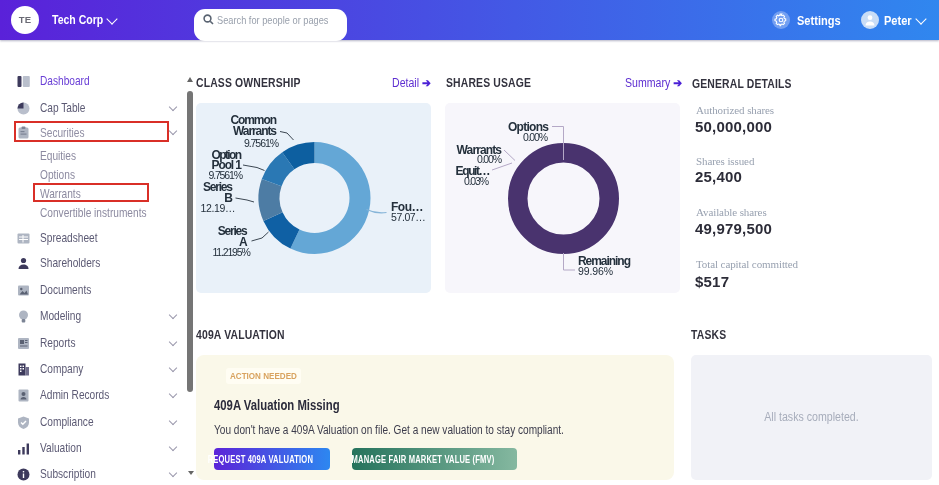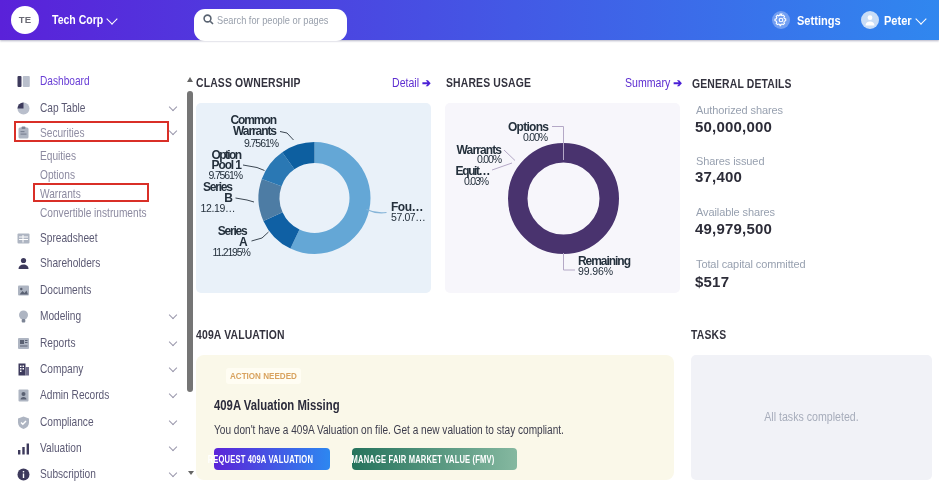--- a/index.html
+++ b/index.html
@@ -32,21 +32,21 @@
 .tri-up{position:absolute;width:0;height:0;border-left:3.5px solid transparent;border-right:3.5px solid transparent;border-bottom:5px solid #666;}
 .tri-down{position:absolute;width:0;height:0;border-left:3px solid transparent;border-right:3px solid transparent;border-top:4.5px solid #666;}
 
 .h1{position:absolute;font-size:13px;font-weight:bold;color:#33323e;letter-spacing:.2px;transform:scaleX(.8);transform-origin:0 50%;white-space:nowrap;}
 .link{position:absolute;font-size:12px;color:#5d2ed1;transform:scaleX(.88);transform-origin:0 50%;white-space:nowrap;}
 .card{position:absolute;border-radius:5px;}
 #card1{left:196px;top:103px;width:235px;height:190px;background:#e9f1f9;}
 #card2{left:445px;top:103px;width:235px;height:190px;background:#f7f6fb;}
 #card409{left:196px;top:355px;width:478px;height:125px;background:#faf8e9;border-radius:8px;}
 #cardtasks{left:691px;top:355px;width:241px;height:125px;background:#f1f2f7;}
-.gdlabel{position:absolute;left:696px;font-size:11px;color:#98a1b0;letter-spacing:-.1px;}
+.gdlabel{position:absolute;left:696px;font-size:11px;color:#98a1b0;letter-spacing:-.1px;font-family:Liberation Serif, serif;}
 .gdval{position:absolute;left:695px;font-size:15px;font-weight:bold;color:#2c2c38;letter-spacing:.2px;}
 #chip{position:absolute;left:215px;top:368px;height:16px;width:75px;background:#fffdf3;border-radius:3px;color:#d9a35f;font-size:9.5px;font-weight:bold;line-height:16px;white-space:nowrap;margin-left:11px;}
 #chip span{display:inline-block;transform:scaleX(.85);transform-origin:0 50%;margin-left:4px;}
 #vmissing{position:absolute;left:214px;top:397px;font-size:14px;font-weight:bold;color:#2b2b3b;transform:scaleX(.81);transform-origin:0 50%;white-space:nowrap;}
 #vbody{position:absolute;left:214px;top:423px;font-size:12px;color:#3c3c4c;transform:scaleX(.84);transform-origin:0 50%;white-space:nowrap;}
 .btn{position:absolute;top:448px;height:22px;border-radius:4px;color:#fff;font-size:10px;font-weight:bold;letter-spacing:.2px;display:flex;align-items:center;justify-content:flex-end;white-space:nowrap;}
 .btn span{display:inline-block;transform:scaleX(.76);transform-origin:50% 50%;}
 #btn1{left:214px;width:116px;background:linear-gradient(90deg,#5b24d8,#2d87f0);}
 #btn2{left:352px;width:165px;background:linear-gradient(90deg,#25735c,#85b8a0);padding-left:10px;}
 #alltasks{position:absolute;left:691px;top:410px;width:241px;text-align:center;font-size:12.5px;color:#a7adbb;transform:scaleX(.85);transform-origin:50% 50%;}
@@ -242,21 +242,21 @@
 <text x="103" y="38" textLength="25">0.00%</text>
 <text x="57" y="60" textLength="25">0.00%</text>
 <text x="44" y="82.2" textLength="25">0.03%</text>
 <text x="133" y="171.9" text-anchor="start" textLength="35">99.96%</text>
 </g>
 </svg>
 
 <div class="gdlabel" style="top:104px;">Authorized shares</div>
 <div class="gdval" style="top:118px;">50,000,000</div>
 <div class="gdlabel" style="top:155px;">Shares issued</div>
-<div class="gdval" style="top:168px;">37,400</div>
+<div class="gdval" style="top:168px;">25,400</div>
 <div class="gdlabel" style="top:206px;">Available shares</div>
 <div class="gdval" style="top:220px;">49,979,500</div>
 <div class="gdlabel" style="top:258px;">Total capital committed</div>
 <div class="gdval" style="top:273px;">$517</div>
 
 <div id="card409" class="card"></div>
 <div id="chip"><span>ACTION NEEDED</span></div>
 <div id="vmissing">409A Valuation Missing</div>
 <div id="vbody">You don't have a 409A Valuation on file. Get a new valuation to stay compliant.</div>
 <div id="btn1" class="btn">

